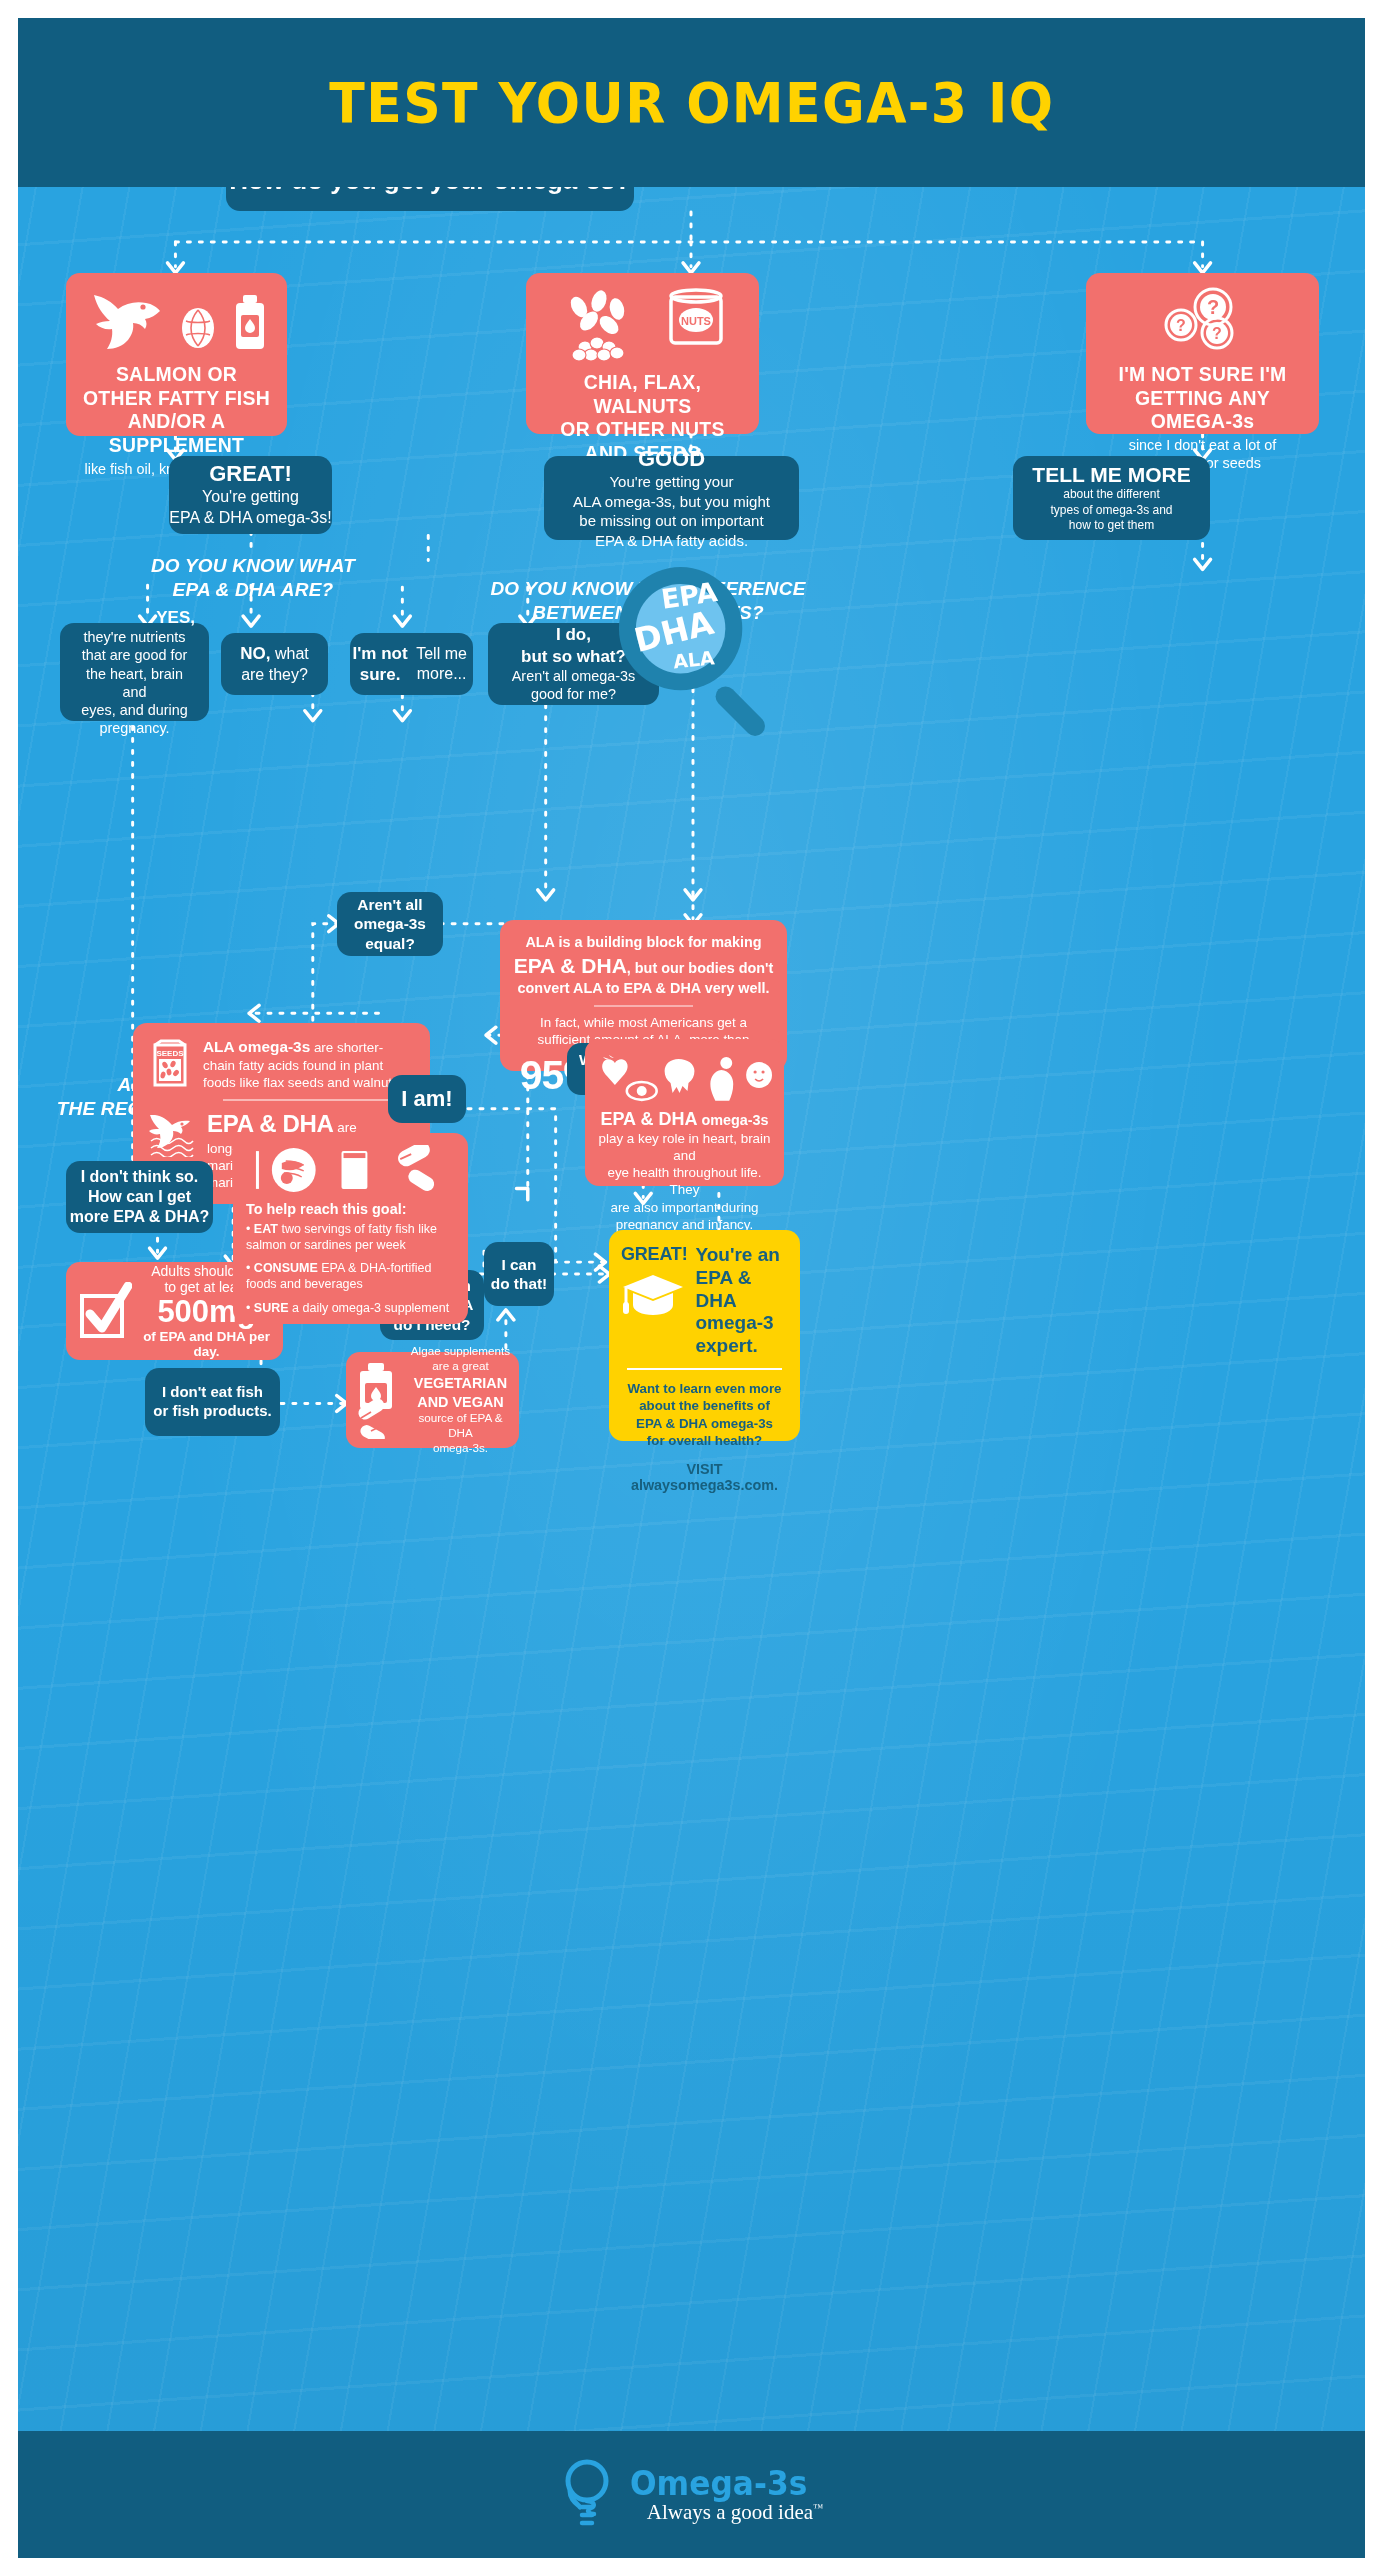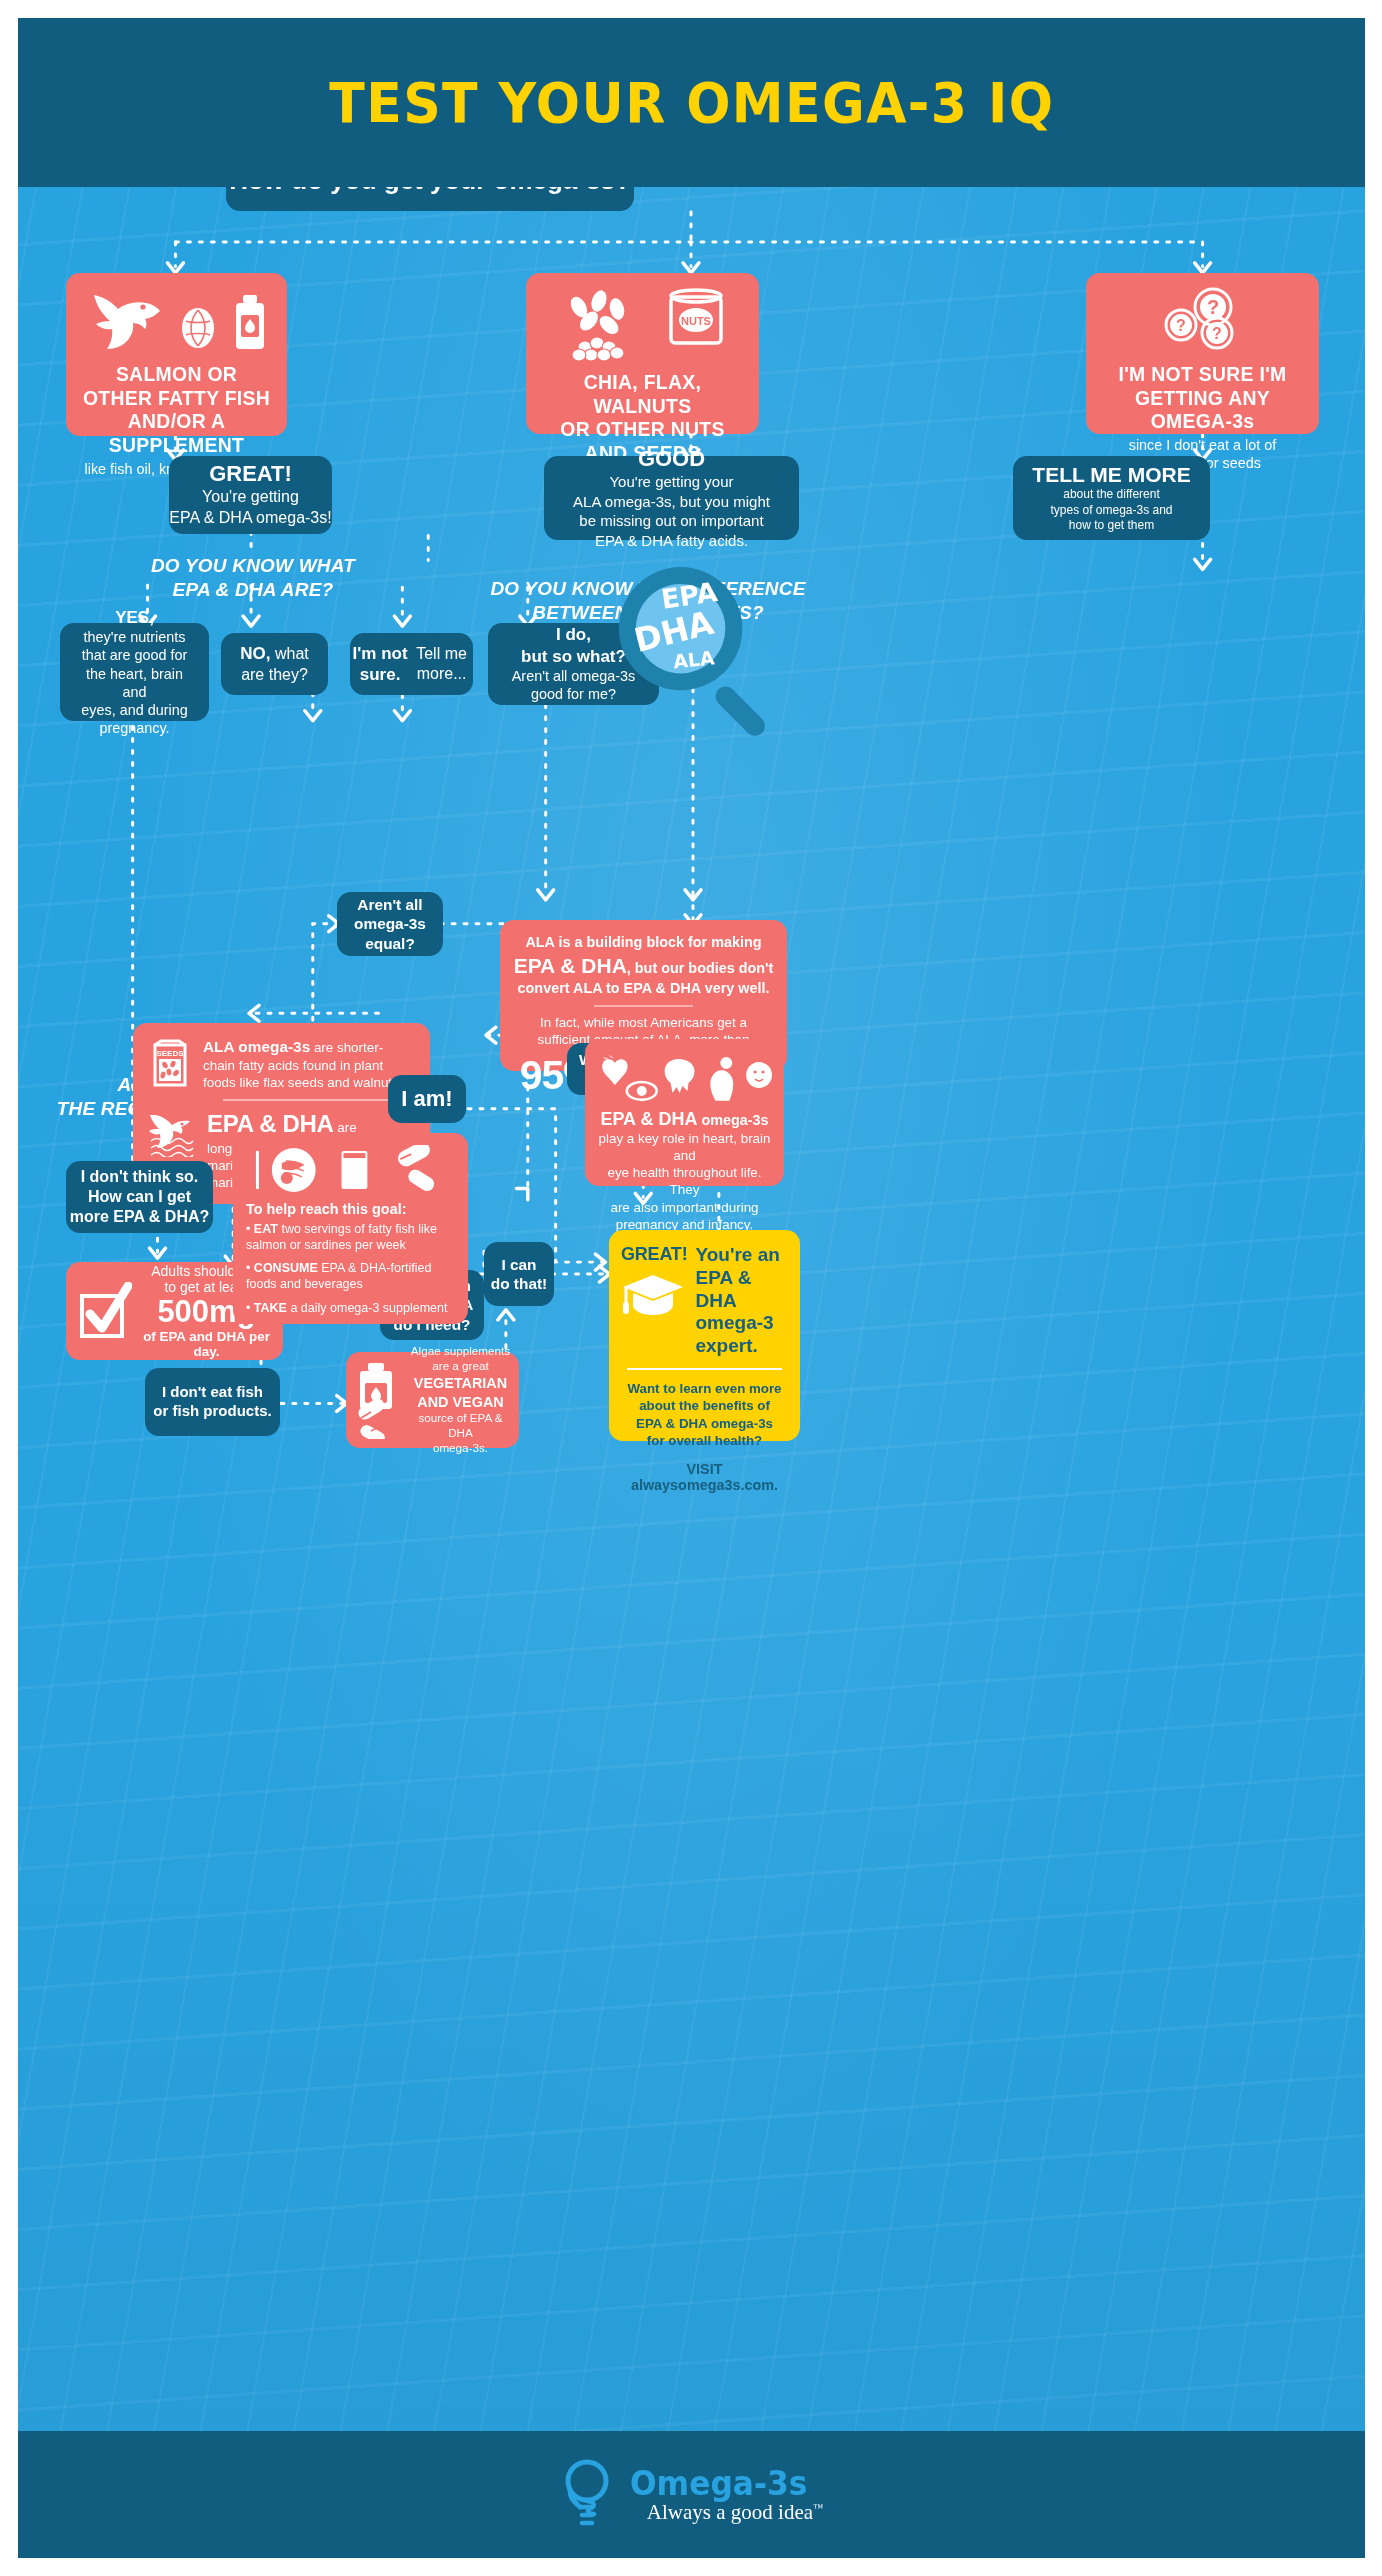--- a/index.html
+++ b/index.html
@@ -329,21 +329,21 @@
 how to get them</div>
     </div>
 
     <div class="ital" style="left:46px; top:536px; width:378px; white-space:pre-line;">DO YOU KNOW WHAT
 EPA &amp; DHA ARE?</div>
     <div class="ital" style="left:416px; top:536px; width:428px; white-space:pre-line;margin-top:23px;">DO YOU KNOW THE DIFFERENCE
 BETWEEN THESE FATS?</div>
     <div class="ital" style="left:20px; top:1055px; width:338px; white-space:pre-line;">ARE YOU GETTING
 THE RECOMMENDED AMOUNT?</div>
 
-    <div class="node blue ctr pad" style="left:42px; top:605px; width:149px; height:98px; display:flex; flex-direction:column; align-items:center; justify-content:center;">
+    <div class="node blue ctr pad" style="left:42px; top:605px; width:149px; height:98px; display:flex; flex-direction:column; align-items:flex-end; justify-content:center;">
       <div class="sm-h">YES,</div>
       <div class="sm-b" style="white-space:pre-line; font-size:14.4px;">they're nutrients
 that are good for
 the heart, brain and
 eyes, and during
 pregnancy.</div>
     </div>
 
     <div class="node blue ctr" style="left:203px; top:615px; width:107px; height:62px; display:flex; align-items:center; justify-content:center;">
       <div style="line-height:1.25;">
@@ -531,21 +531,21 @@
         </svg>
       </div>
       <div style="font-size:14.4px; font-weight:bold; margin-top:6px;">To help reach this goal:</div>
       <div style="font-size:12.5px; line-height:1.25; margin-top:5px;">
         • <span style="font-weight:bold;">EAT</span><span> two servings of fatty fish like salmon or sardines per week</span>
       </div>
       <div style="font-size:12.5px; line-height:1.25; margin-top:8px;">
         • <span style="font-weight:bold;">CONSUME</span><span> EPA &amp; DHA-fortified foods and beverages</span>
       </div>
       <div style="font-size:12.5px; line-height:1.25; margin-top:8px;">
-        • <span style="font-weight:bold;">TAKE</span><span> a daily omega-3 supplement</span>
+        • <span style="font-weight:bold;">SURE</span><span> a daily omega-3 supplement</span>
       </div>
     </div>
 
     <div class="node blue ctr" style="left:466px; top:1224px; width:70px; height:64px; display:flex; align-items:center; justify-content:center;">
       <div class="sm-h" style="white-space:pre-line; font-size:15.4px;">I can
 do that!</div>
     </div>
 
     <div class="node blue ctr" style="left:127px; top:1350px; width:135px; height:68px; display:flex; align-items:center; justify-content:center;">
       <div class="sm-h" style="white-space:pre-line; font-size:15px;">I don't eat fish

